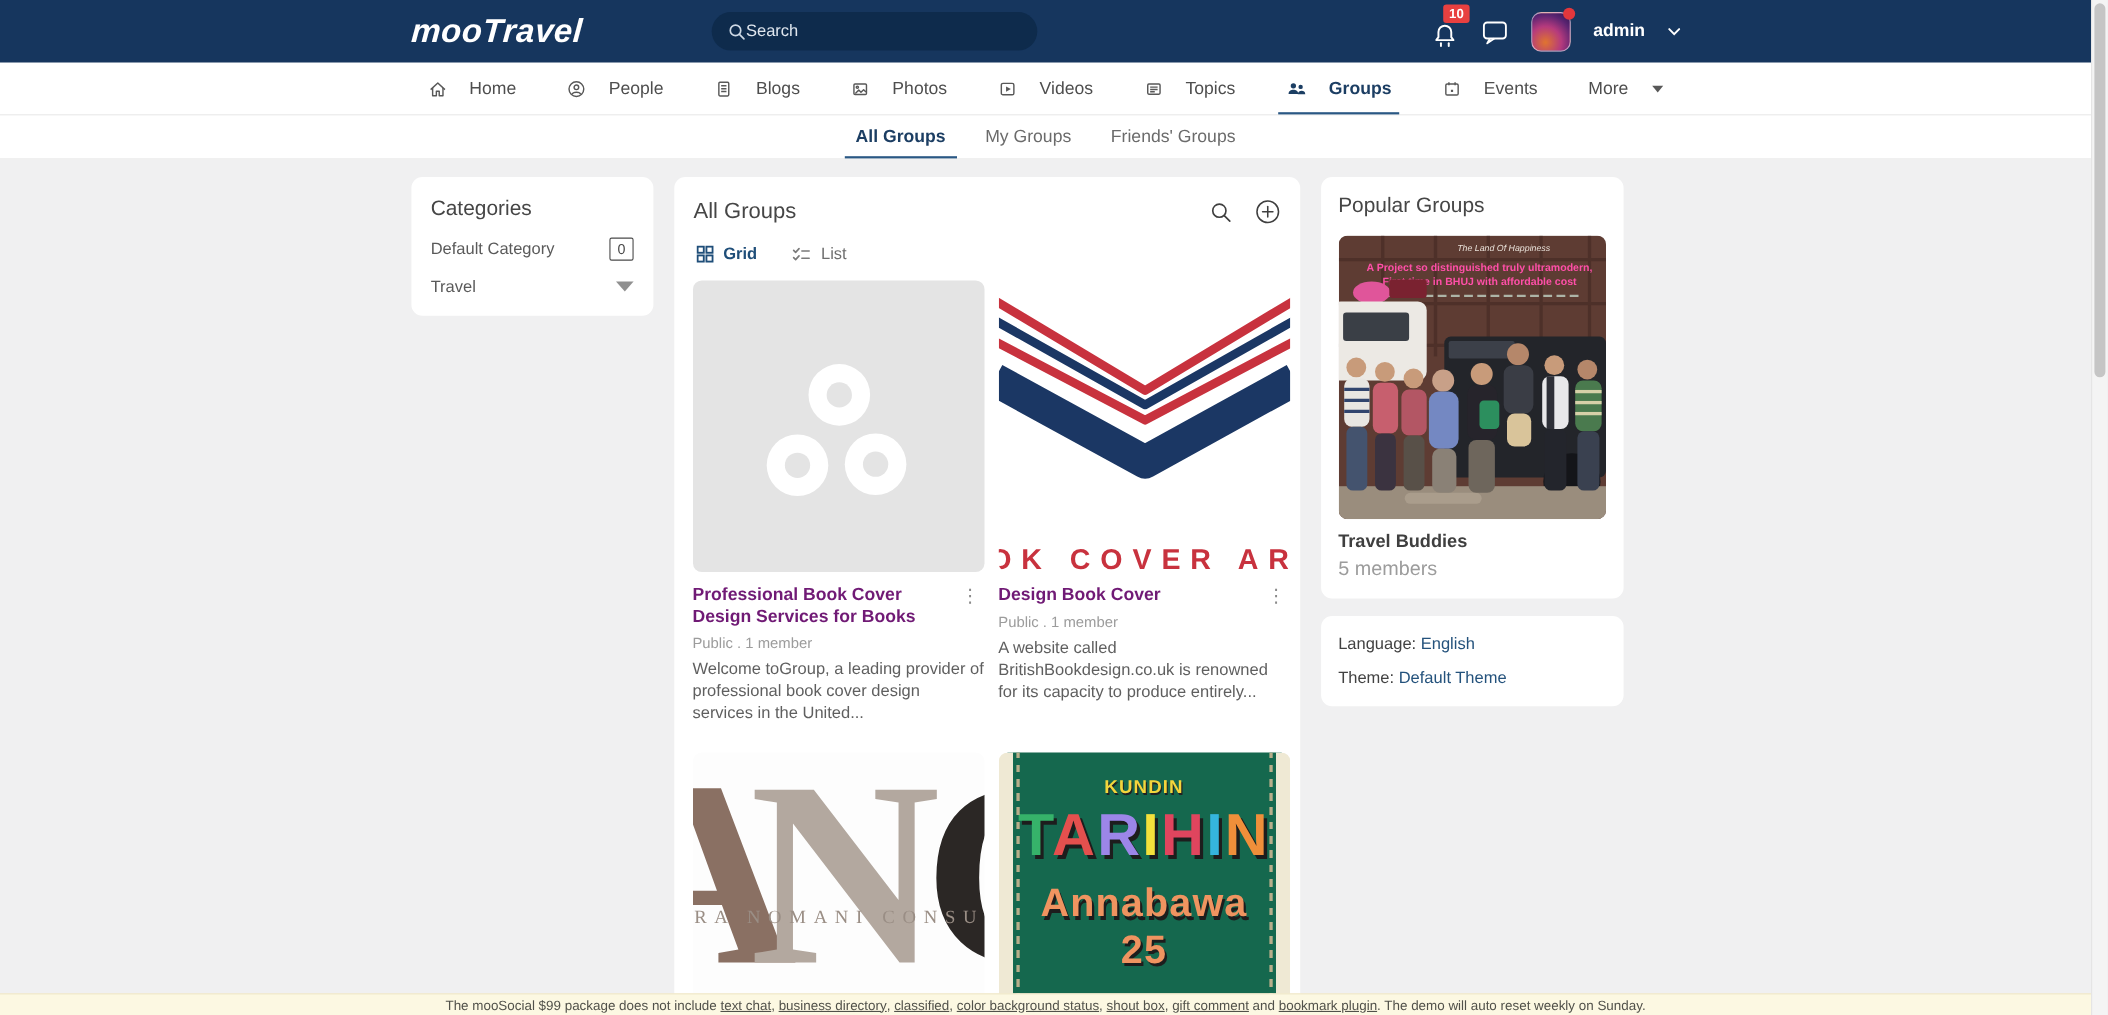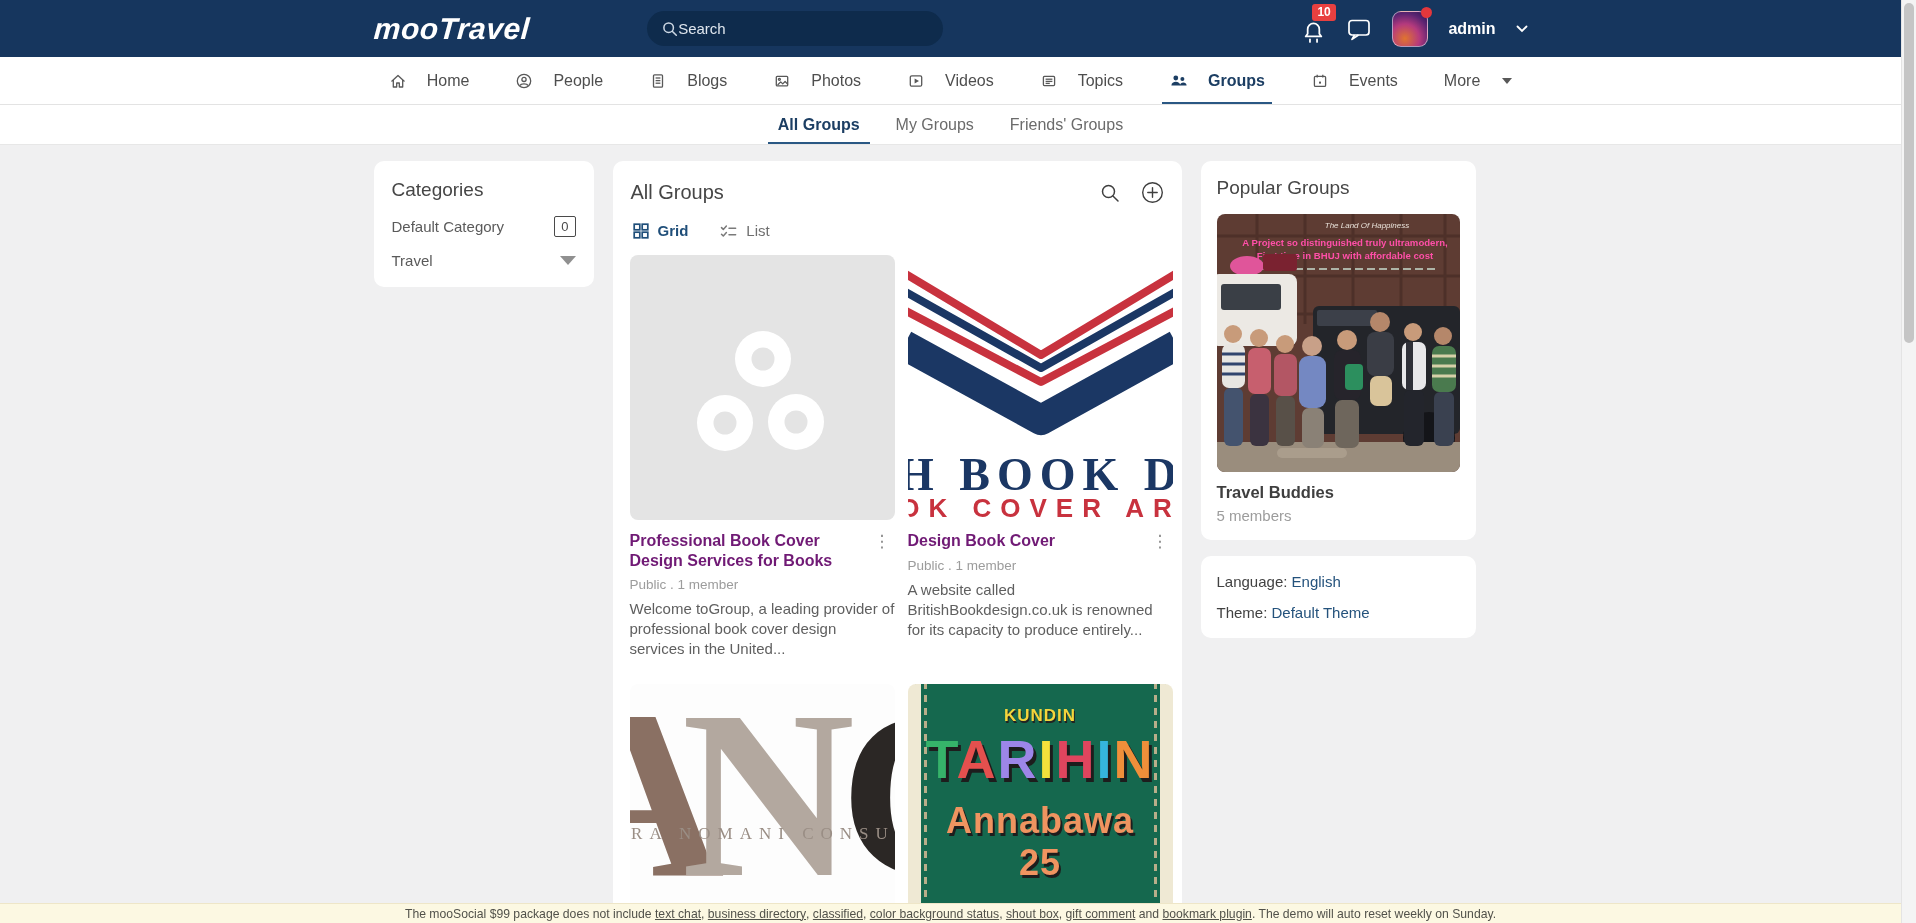--- a/index.html
+++ b/index.html
@@ -90,21 +90,21 @@
      background:repeating-linear-gradient(0deg,#b8ae8a 0 7px, transparent 7px 13px); }
   .tar-stitch-l { left:3px; } .tar-stitch-r { right:3px; }
   .tar-top { text-align:center; margin-top:22px; font-size:17px; font-weight:bold; color:#f3d53c; text-shadow:1px 2px 0 #222; letter-spacing:1px; }
   .tar-main { text-align:center; margin-top:2px; font-size:54px; font-weight:bold; letter-spacing:2px; text-shadow:3px 4px 0 #1d1d1d; white-space:nowrap; }
   .tar-sub { text-align:center; margin-top:10px; font-size:36px; font-weight:bold; color:#ef9460; text-shadow:2px 3px 0 #1d1d1d; letter-spacing:1px; }
 
   .col-right { width:275px; }
   .pop-card { padding:16px; }
   .pop-photo { margin-top:15px; border-radius:8px; overflow:hidden; height:258px; cursor:pointer; }
   .pop-name { font-size:16.5px; font-weight:bold; color:#3f3f3f; margin-top:11px; cursor:pointer; }
-  .pop-members { font-size:15px; color:#9c9c9c; margin-top:5px; }
+  .pop-members { font-size:18px; color:#9c9c9c; margin-top:5px; }
   .settings-card { margin-top:16px; padding:17px 16px; }
   .set-row { font-size:15px; color:#424242; }
   .set-row + .set-row { margin-top:14px; }
   .set-link { color:#24527c; cursor:pointer; }
 
   
   .footer { position:absolute; left:0; bottom:0; width:1901px; height:20px; background:#fcf8e2; border-top:1px solid #eee6c8;
      display:flex; align-items:center; justify-content:center; font-size:12.2px; color:#51514a; white-space:pre; }
   .flink { text-decoration:underline; cursor:pointer; }
 
@@ -348,21 +348,20 @@
         </div>
 
         <div>
           <div class="gimg img-book">
             <svg width="265" height="190" viewBox="0 0 265 190" fill="none" stroke-linejoin="round">
               <path d="M-4 18 L133 100 L269 18" stroke="#c8323e" stroke-width="8"></path>
               <path d="M-4 36 L133 113 L269 36" stroke="#1b3764" stroke-width="8"></path>
               <path d="M-4 55 L133 127 L269 55" stroke="#c8323e" stroke-width="8"></path>
               <path d="M-4 90 L133 165 L269 90" stroke="#1b3764" stroke-width="30"></path>
             </svg>
-            <div class="book-l1">H BOOK D</div>
             <div class="book-l2">OK COVER AR</div>
           </div>
           <div class="gtitle-row">
             <div class="gtitle">Design Book Cover</div>
             <div class="gdots">⋮</div>
           </div>
           <div class="gmeta">Public . 1 member</div>
           <div class="gdesc">A website called BritishBookdesign.co.uk is renowned for its capacity to produce entirely...</div>
         </div>
 

